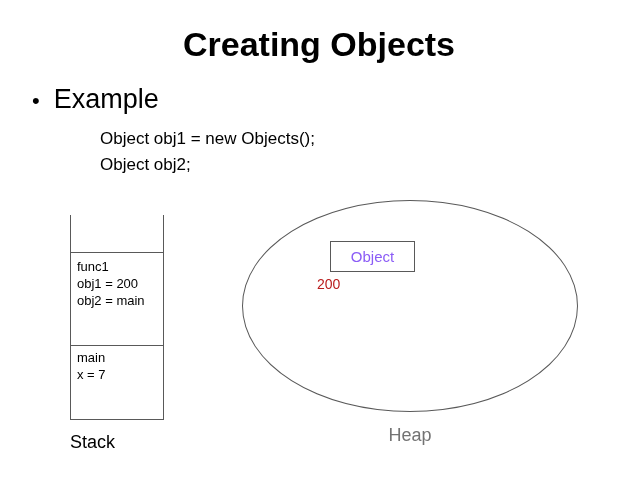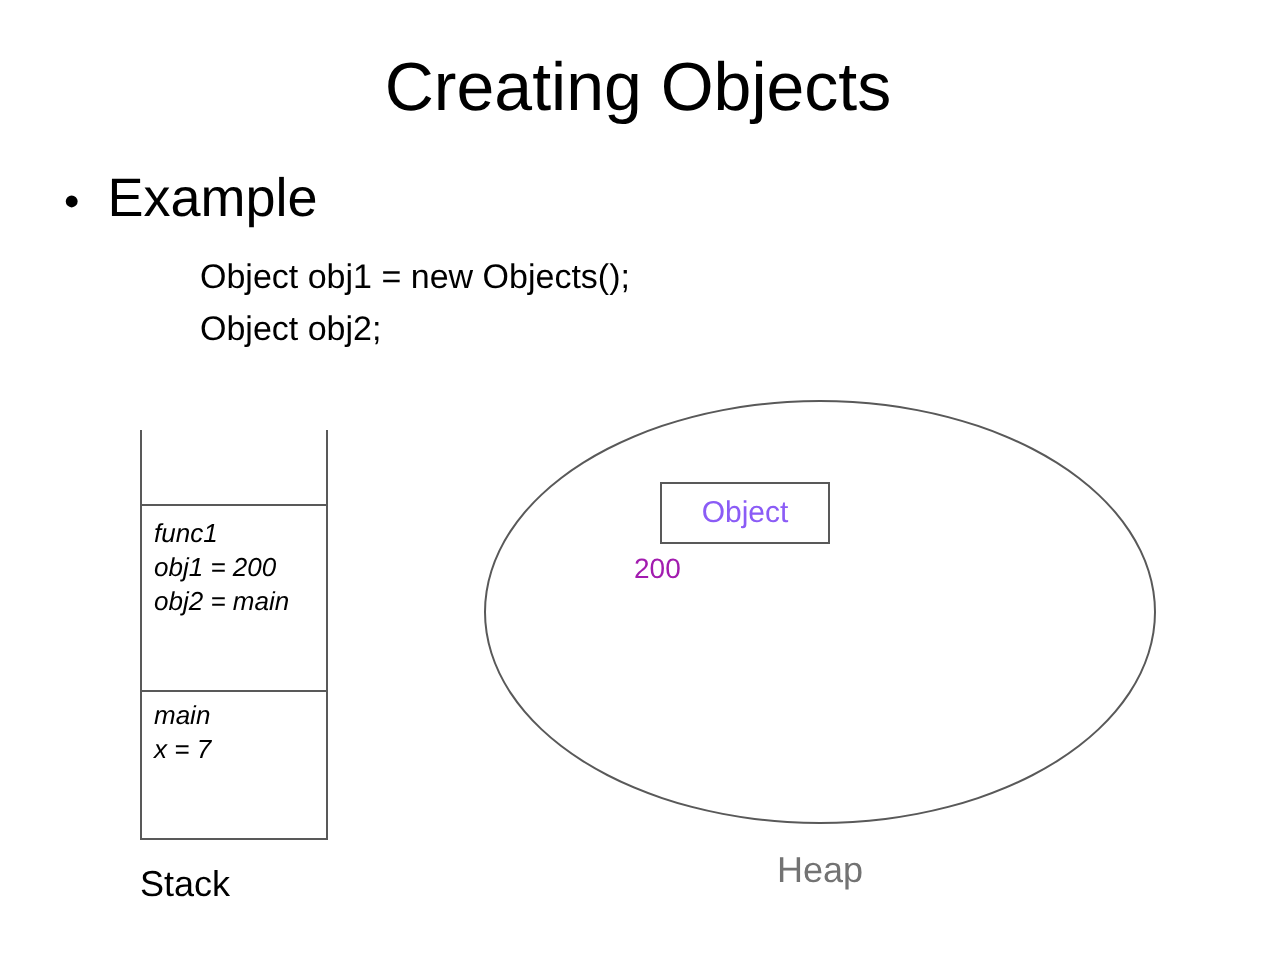--- a/index.html
+++ b/index.html
@@ -24,21 +24,21 @@
 
   
   .slide-title {
     position: absolute;
     left: 0;
     top: 24px;
     width: 638px;
     text-align: center;
     font-size: 34px;
     line-height: 40px;
-    font-weight: normal;
+    font-weight: bold;
     letter-spacing: 0px;
     color: #000000;
     white-space: nowrap;
   }
 
   
   .bullet-row {
     position: absolute;
     left: 32px;
     top: 84px;
@@ -104,21 +104,21 @@
   .frame-text {
     position: absolute;
     left: 7px;
     font-size: 13px;
     line-height: 17px;
     color: #000000;
     white-space: nowrap;
   }
   .frame-text.f1 { top: 43px; }
   .frame-text.f2 { top: 134px; }
-  .frame-text .ln { display: block; font-style: italic; }
+  .frame-text .ln { display: block; }
 
   .stack-label {
     position: absolute;
     left: 70px;
     top: 431px;
     width: 94px;
     text-align: left;
     font-size: 18px;
     line-height: 22px;
     color: #000000;
@@ -157,21 +157,21 @@
     color: #8b5cf6;
     white-space: nowrap;
   }
 
   .heap-addr {
     position: absolute;
     left: 317px;
     top: 275px;
     font-size: 14px;
     line-height: 18px;
-    color: #a21caf;
+    color: #b91c1c;
     white-space: nowrap;
   }
 
   .heap-label {
     position: absolute;
     left: 242px;
     top: 424px;
     width: 336px;
     text-align: center;
     font-size: 18px;

